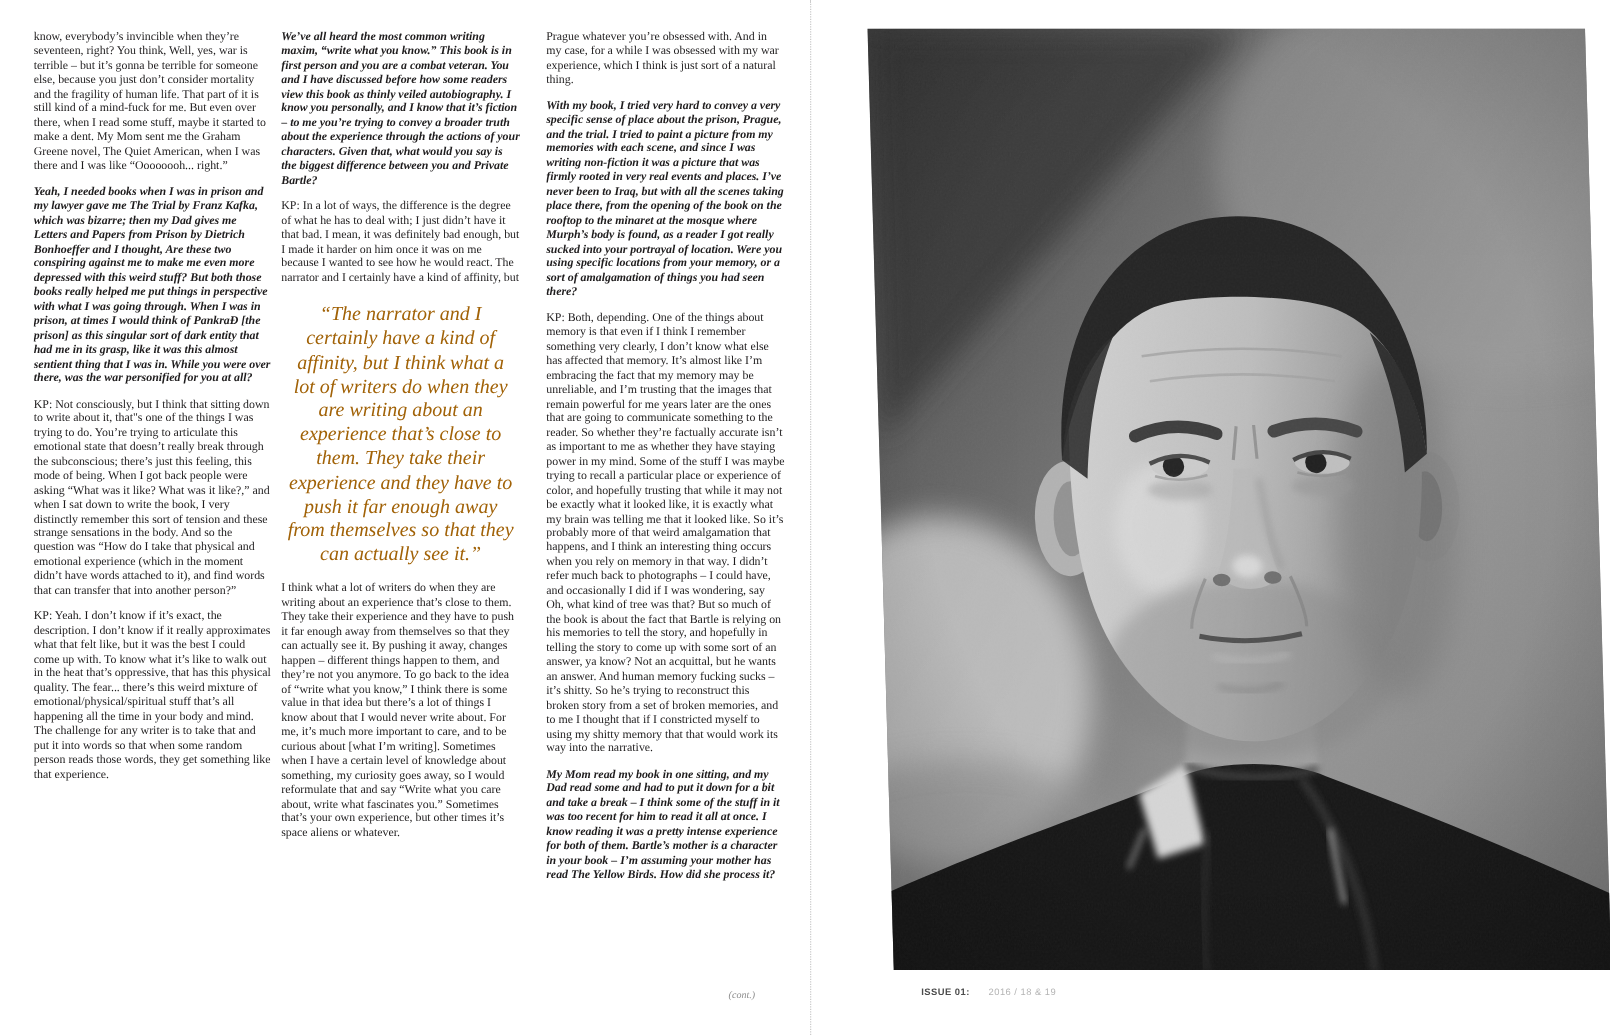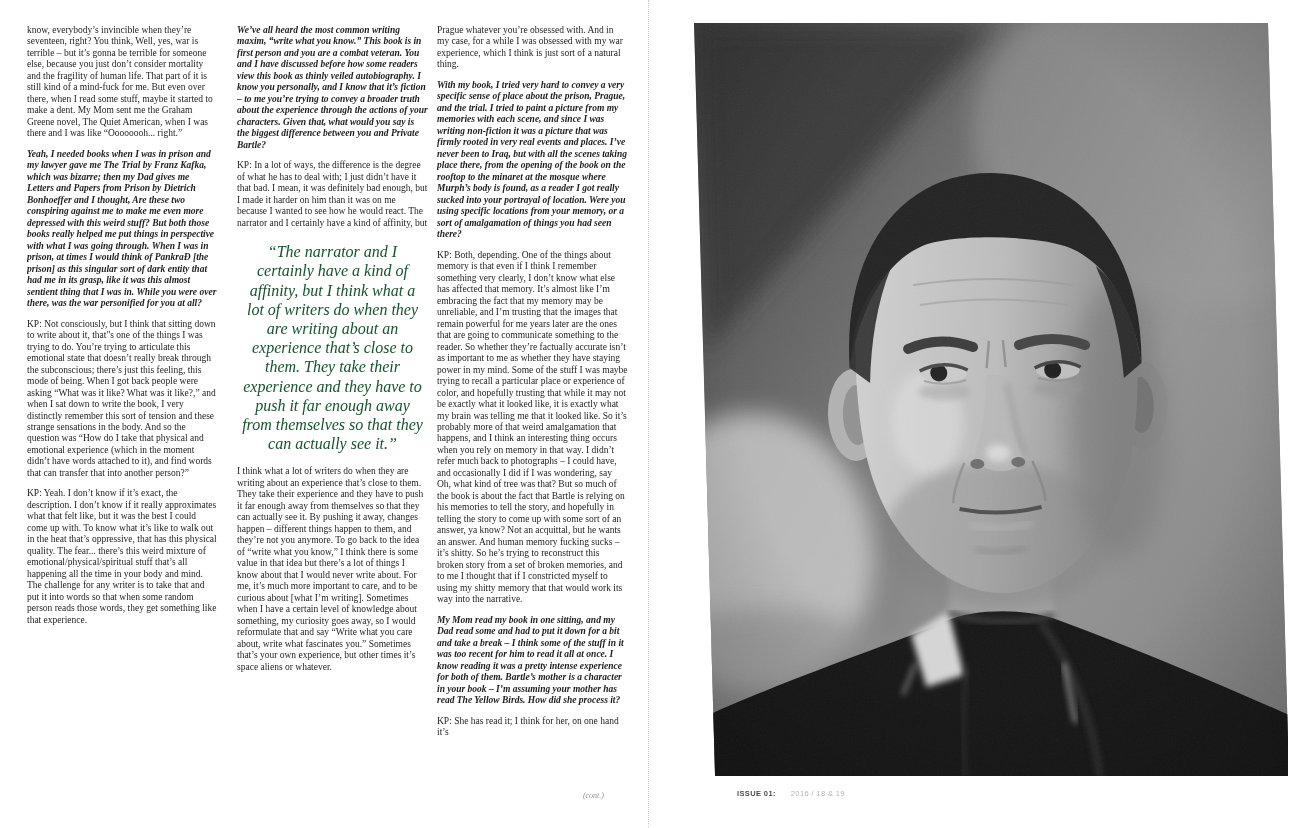--- a/index.html
+++ b/index.html
@@ -5,27 +5,27 @@
   html,body{margin:0;padding:0;background:#ffffff;}
   body{width:1296px;height:828px;font-family:"Liberation Serif",serif;}
   .spread{position:relative;width:1288px;height:828px;background:#ffffff;overflow:hidden;}
 
   
   .page-left{position:absolute;left:27px;top:25px;width:601px;height:778px;}
   .col{position:absolute;top:0;width:191px;height:752px;overflow:hidden;
        color:#1e1c1d;font-size:9.5px;line-height:1.21;
        -webkit-font-smoothing:antialiased;}
   .col-1{left:0;}
-  .col-2{left:210px;}
+  .col-2{left:198px;}
   .col-3{left:410px;}
   .col p{margin:0 0 9px 0;}
   .col p.question{font-weight:bold;font-style:italic;}
   .pullquote{margin:13px 4px 13px 4px;padding:0;
              font-style:italic;font-size:16px;line-height:1.2;
-             text-align:center;color:#14532d;}
+             text-align:center;color:#a16207;}
   .cont-note{position:absolute;left:410px;top:766px;width:191px;
              text-align:right;padding-right:24px;box-sizing:border-box;
              font-style:italic;font-size:8px;color:#8d8d8d;}
 
   
   .fold-line{position:absolute;left:648px;top:0;height:828px;width:0;
              border-left:1px dotted #cccccc;}
   .trim-line{position:absolute;left:1293px;top:0;height:828px;width:0;
              border-left:1px dotted #d2d2d2;}
 
@@ -51,31 +51,30 @@
 
     <div class="col col-1">
       <p class="body">know, everybody’s invincible when they’re seventeen, right? You think, Well, yes, war is terrible – but it’s gonna be terrible for someone else, because you just don’t consider mortality and the fragility of human life. That part of it is still kind of a mind-fuck for me. But even over there, when I read some stuff, maybe it started to make a dent. My Mom sent me the Graham Greene novel, The Quiet American, when I was there and I was like “Oooooooh... right.”</p>
       <p class="question">Yeah, I needed books when I was in prison and my lawyer gave me The Trial by Franz Kafka, which was bizarre; then my Dad gives me Letters and Papers from Prison by Dietrich Bonhoeffer and I thought, Are these two conspiring against me to make me even more depressed with this weird stuff? But both those books really helped me put things in perspective with what I was going through. When I was in prison, at times I would think of PankraÐ [the prison] as this singular sort of dark entity that had me in its grasp, like it was this almost sentient thing that I was in. While you were over there, was the war personified for you at all?</p>
       <p class="body">KP: Not consciously, but I think that sitting down to write about it, that"s one of the things I was trying to do. You’re trying to articulate this emotional state that doesn’t really break through the subconscious; there’s just this feeling, this mode of being. When I got back people were asking “What was it like? What was it like?,” and when I sat down to write the book, I very distinctly remember this sort of tension and these strange sensations in the body. And so the question was “How do I take that physical and emotional experience (which in the moment didn’t have words attached to it), and find words that can transfer that into another person?”</p>
       <p class="body">KP: Yeah. I don’t know if it’s exact, the description. I don’t know if it really approximates what that felt like, but it was the best I could come up with. To know what it’s like to walk out in the heat that’s oppressive, that has this physical quality. The fear... there’s this weird mixture of emotional/physical/spiritual stuff that’s all happening all the time in your body and mind. The challenge for any writer is to take that and put it into words so that when some random person reads those words, they get something like that experience.</p>
     </div>
 
     <div class="col col-2">
       <p class="question">We’ve all heard the most common writing maxim, “write what you know.” This book is in first person and you are a combat veteran. You and I have discussed before how some readers view this book as thinly veiled autobiography. I know you personally, and I know that it’s fiction – to me you’re trying to convey a broader truth about the experience through the actions of your characters. Given that, what would you say is the biggest difference between you and Private Bartle?</p>
-      <p class="body">KP: In a lot of ways, the difference is the degree of what he has to deal with; I just didn’t have it that bad. I mean, it was definitely bad enough, but I made it harder on him than it was on me because I wanted to see how he would react. The narrator and I certainly have a kind of affinity, but</p>
+      <p class="body">KP: In a lot of ways, the difference is the degree of what he has to deal with; I just didn’t have it that bad. I mean, it was definitely bad enough, but I made it harder on him once it was on me because I wanted to see how he would react. The narrator and I certainly have a kind of affinity, but</p>
       <blockquote class="pullquote">“The narrator and I certainly have a kind of affinity, but I think what a lot of writers do when they are writing about an experience that’s close to them. They take their experience and they have to push it far enough away from themselves so that they can actually see it.”</blockquote>
       <p class="body">I think what a lot of writers do when they are writing about an experience that’s close to them. They take their experience and they have to push it far enough away from themselves so that they can actually see it. By pushing it away, changes happen – different things happen to them, and they’re not you anymore. To go back to the idea of “write what you know,” I think there is some value in that idea but there’s a lot of things I know about that I would never write about. For me, it’s much more important to care, and to be curious about [what I’m writing]. Sometimes when I have a certain level of knowledge about something, my curiosity goes away, so I would reformulate that and say “Write what you care about, write what fascinates you.” Sometimes that’s your own experience, but other times it’s space aliens or whatever.</p>
     </div>
 
     <div class="col col-3">
       <p class="body">Prague whatever you’re obsessed with. And in my case, for a while I was obsessed with my war experience, which I think is just sort of a natural thing.</p>
       <p class="question">With my book, I tried very hard to convey a very specific sense of place about the prison, Prague, and the trial. I tried to paint a picture from my memories with each scene, and since I was writing non-fiction it was a picture that was firmly rooted in very real events and places. I’ve never been to Iraq, but with all the scenes taking place there, from the opening of the book on the rooftop to the minaret at the mosque where Murph’s body is found, as a reader I got really sucked into your portrayal of location. Were you using specific locations from your memory, or a sort of amalgamation of things you had seen there?</p>
       <p class="body">KP: Both, depending. One of the things about memory is that even if I think I remember something very clearly, I don’t know what else has affected that memory. It’s almost like I’m embracing the fact that my memory may be unreliable, and I’m trusting that the images that remain powerful for me years later are the ones that are going to communicate something to the reader. So whether they’re factually accurate isn’t as important to me as whether they have staying power in my mind. Some of the stuff I was maybe trying to recall a particular place or experience of color, and hopefully trusting that while it may not be exactly what it looked like, it is exactly what my brain was telling me that it looked like. So it’s probably more of that weird amalgamation that happens, and I think an interesting thing occurs when you rely on memory in that way. I didn’t refer much back to photographs – I could have, and occasionally I did if I was wondering, say Oh, what kind of tree was that? But so much of the book is about the fact that Bartle is relying on his memories to tell the story, and hopefully in telling the story to come up with some sort of an answer, ya know? Not an acquittal, but he wants an answer. And human memory fucking sucks – it’s shitty. So he’s trying to reconstruct this broken story from a set of broken memories, and to me I thought that if I constricted myself to using my shitty memory that that would work its way into the narrative.</p>
       <p class="question">My Mom read my book in one sitting, and my Dad read some and had to put it down for a bit and take a break – I think some of the stuff in it was too recent for him to read it all at once. I know reading it was a pretty intense experience for both of them. Bartle’s mother is a character in your book – I’m assuming your mother has read The Yellow Birds. How did she process it?</p>
-      <p class="body">KP: She has read it; I think for her, on one hand it’s</p>
     </div>
 
     <div class="cont-note">(cont.)</div>
   </div>
 
   <div class="fold-line"></div>
 
   <div class="photo" title="Black and white portrait photograph of a man with short dark hair and stubble, wearing a dark jacket, gazing pensively off camera">
     <svg viewBox="0 0 574 753" width="574" height="753" preserveAspectRatio="none">
       <defs>

